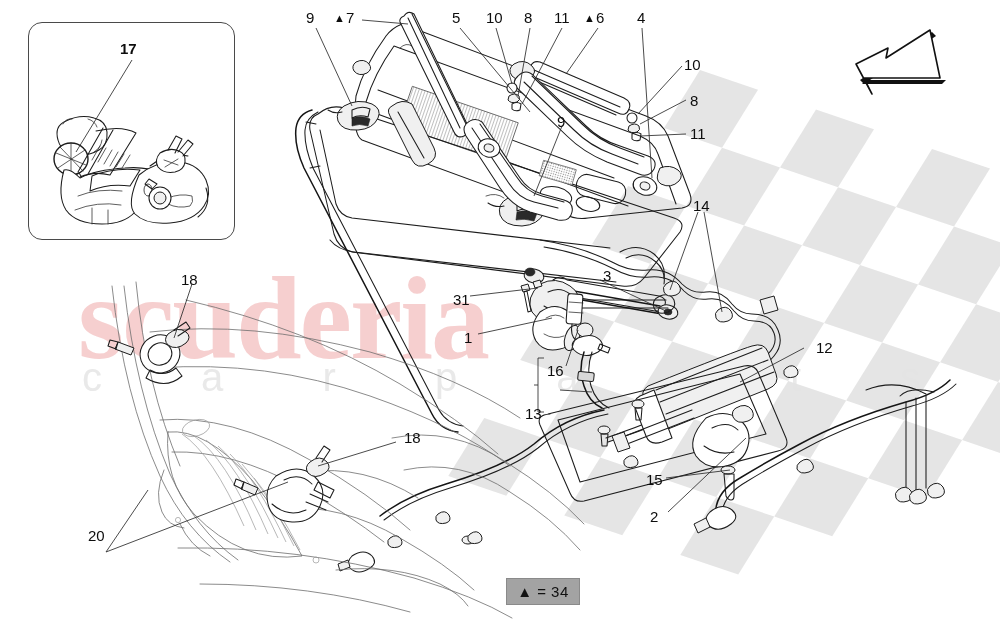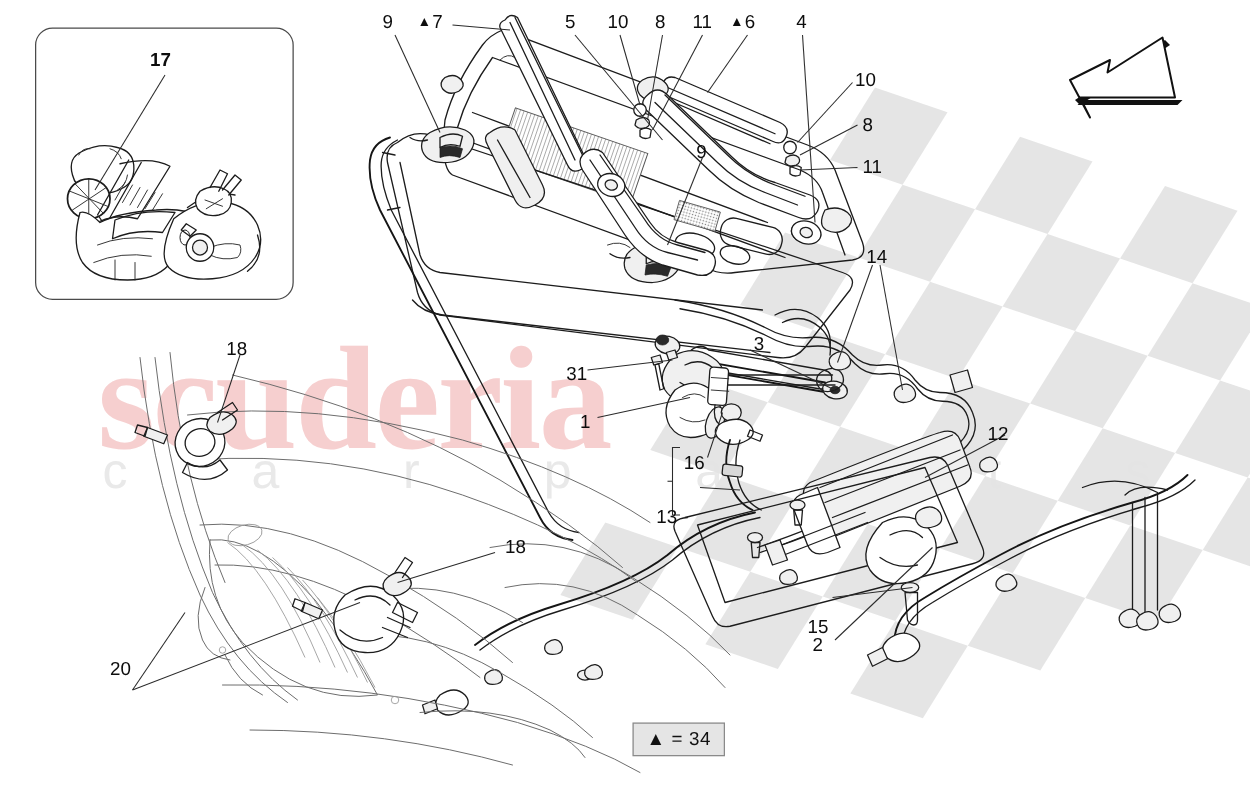--- a/index.html
+++ b/index.html
@@ -4,21 +4,21 @@
 <style>
   html,body{margin:0;padding:0;background:#fff;}
   body{width:1000px;height:630px;overflow:hidden;
        font-family:"Liberation Sans",sans-serif;}
   #stage{position:relative;width:1000px;height:630px;background:#ffffff;overflow:hidden;}
   svg.layer{position:absolute;left:0;top:0;width:1000px;height:630px;}
   .lbl{position:absolute;font-family:"Liberation Sans",sans-serif;font-size:15px;
        color:#0d0d0d;white-space:nowrap;line-height:1;}
   .lbl.tri::before{content:"\25B2";font-size:11px;margin-right:1px;position:relative;top:-1px;}
   .legend{position:absolute;left:506px;top:578px;width:72px;height:25px;
-          border:1.4px solid #8a8a8a;background:#e5e5e5;display:flex;align-items:center;
+          border:1.4px solid #8a8a8a;background:#a3a3a3;display:flex;align-items:center;
           justify-content:center;font-size:15px;color:#111;letter-spacing:.5px;}
   .legend span{display:inline-block;}
   .wm-scuderia{position:absolute;left:78px;top:260px;font-size:118px;font-weight:bold;
      color:#f6cfcf;letter-spacing:-2px;font-family:Liberation Serif, serif;
      line-height:1;user-select:none;}
   .wm-carparts{position:absolute;left:82px;top:357px;font-size:40px;
      color:#e9e9e9;letter-spacing:44px;font-family:"Liberation Sans",sans-serif;
      line-height:1;user-select:none;}
   .inset{position:absolute;left:28px;top:22px;width:205px;height:216px;
      border:1.3px solid #4a4a4a;border-radius:14px;background:transparent;}
@@ -455,25 +455,25 @@
   <div class="lbl" style="left:637px;top:10px;">4</div>
   <div class="lbl" style="left:684px;top:57px;">10</div>
   <div class="lbl" style="left:690px;top:93px;">8</div>
   <div class="lbl" style="left:690px;top:126px;">11</div>
   <div class="lbl" style="left:557px;top:114px;">9</div>
   <div class="lbl" style="left:693px;top:198px;text-align:center;">14</div>
   <div class="lbl" style="left:181px;top:272px;">18</div>
   <div class="lbl" style="left:603px;top:268px;">3</div>
   <div class="lbl" style="left:453px;top:292px;">31</div>
   <div class="lbl" style="left:464px;top:330px;">1</div>
-  <div class="lbl" style="left:790px;top:340px;text-align:right;">12</div>
+  <div class="lbl" style="left:816px;top:340px;text-align:right;">12</div>
   <div class="lbl" style="left:547px;top:363px;">16</div>
   <div class="lbl" style="left:525px;top:406px;">13</div>
   <div class="lbl" style="left:404px;top:430px;">18</div>
-  <div class="lbl" style="left:646px;top:472px;margin-top:22px;">15</div>
+  <div class="lbl" style="left:646px;top:472px;">15</div>
   <div class="lbl" style="left:650px;top:509px;">2</div>
   <div class="lbl" style="left:88px;top:528px;">20</div>
 
   <div class="legend">
     <span>▲ = 34</span>
   </div>
 
 </div>
 
 </body></html>

